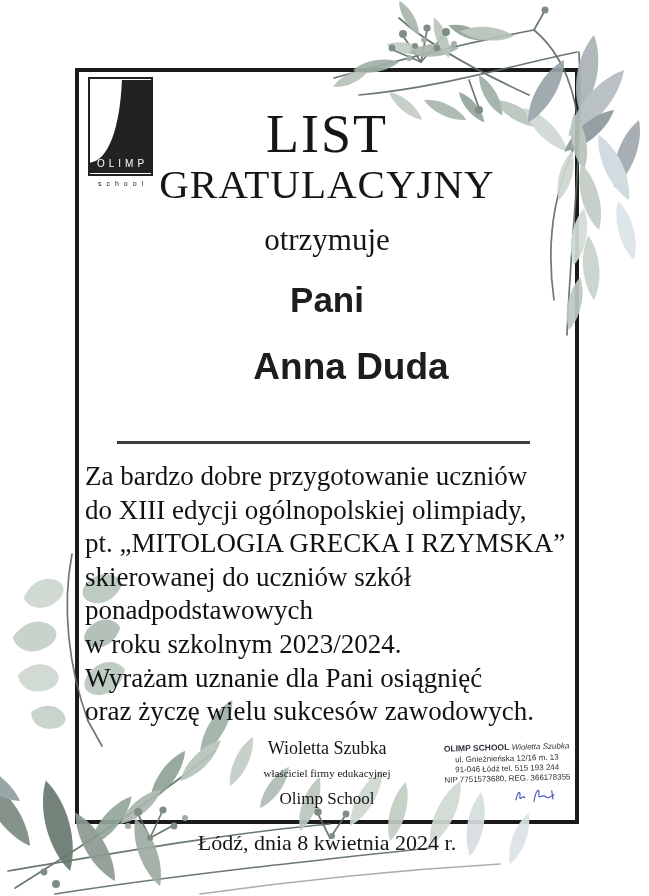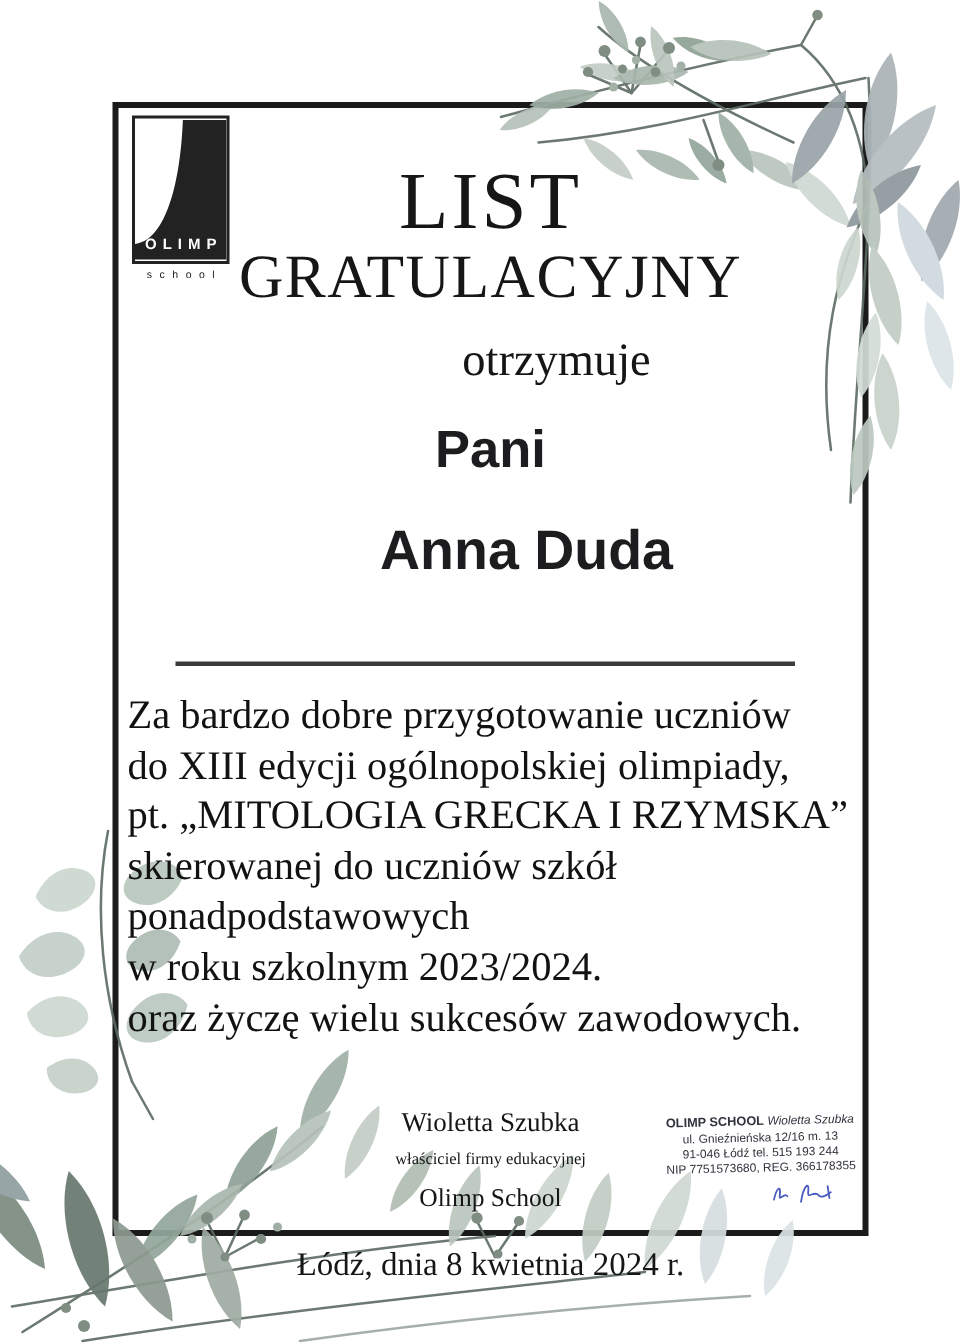--- a/index.html
+++ b/index.html
@@ -18,32 +18,32 @@
   }
   
   .logo-box{
     left:88px;top:77px;width:65px;height:99px;
     border:2px solid #222;box-sizing:border-box;background:#fff;z-index:2;
   }
   .logo-box svg{position:absolute;left:0;top:0;width:100%;height:100%;}
   .logo-name{
     position:absolute;left:0;right:0;bottom:5px;text-align:center;
     color:#fff;font-family:"Liberation Sans","DejaVu Sans",sans-serif;
-    font-size:10px;letter-spacing:4px;font-weight:700;text-indent:4px;
+    font-size:10px;letter-spacing:4px;font-weight:400;text-indent:4px;
   }
   .logo-sub{
     left:88px;top:180px;width:65px;text-align:center;
     font-family:"Liberation Sans","DejaVu Sans",sans-serif;
     font-size:7px;letter-spacing:5px;color:#1a1a1a;z-index:2;text-indent:5px;
   }
   
   .col{left:75px;width:504px;text-align:center;z-index:2;}
   .title1{top:103px;font-size:54px;letter-spacing:2px;}
   .title2{top:160px;font-size:41px;letter-spacing:1px;text-align:center;}
-  .intro{top:222px;font-size:31px;margin-left:44px;}
+  .intro{top:222px;font-size:31px;}
   .salutation{top:280px;font-size:35px;font-family:"Liberation Sans","DejaVu Sans",sans-serif;font-weight:700;color:#1d1d1f;}
   .recipient{top:346px;font-size:37px;font-family:"Liberation Sans","DejaVu Sans",sans-serif;font-weight:700;color:#1d1d1f;padding-left:24px;}
   
   .divider{left:117px;top:441px;width:413px;height:3px;background:#3b3b3b;z-index:2;}
   
   .body-text{
     left:85px;top:460px;width:484px;z-index:2;
     font-size:27px;line-height:33.6px;color:#121212;
   }
   
@@ -212,20 +212,21 @@
 
 <div class="abs divider"></div>
 
 <div class="abs body-text">
   <div>Za bardzo dobre przygotowanie uczniów</div>
   <div>do XIII edycji ogólnopolskiej olimpiady,</div>
   <div>pt. „MITOLOGIA GRECKA I RZYMSKA”</div>
   <div>skierowanej do uczniów szkół</div>
   <div>ponadpodstawowych</div>
   <div>w roku szkolnym 2023/2024.</div>
+  <div>Wyrażam uznanie dla Pani osiągnięć</div>
   <div>oraz życzę wielu sukcesów zawodowych.</div>
 </div>
 
 <div class="abs sig">
   <div class="s1">Wioletta Szubka</div>
   <div class="s2">właściciel firmy edukacyjnej</div>
   <div class="s3">Olimp School</div>
 </div>
 
 <div class="abs stamp">

